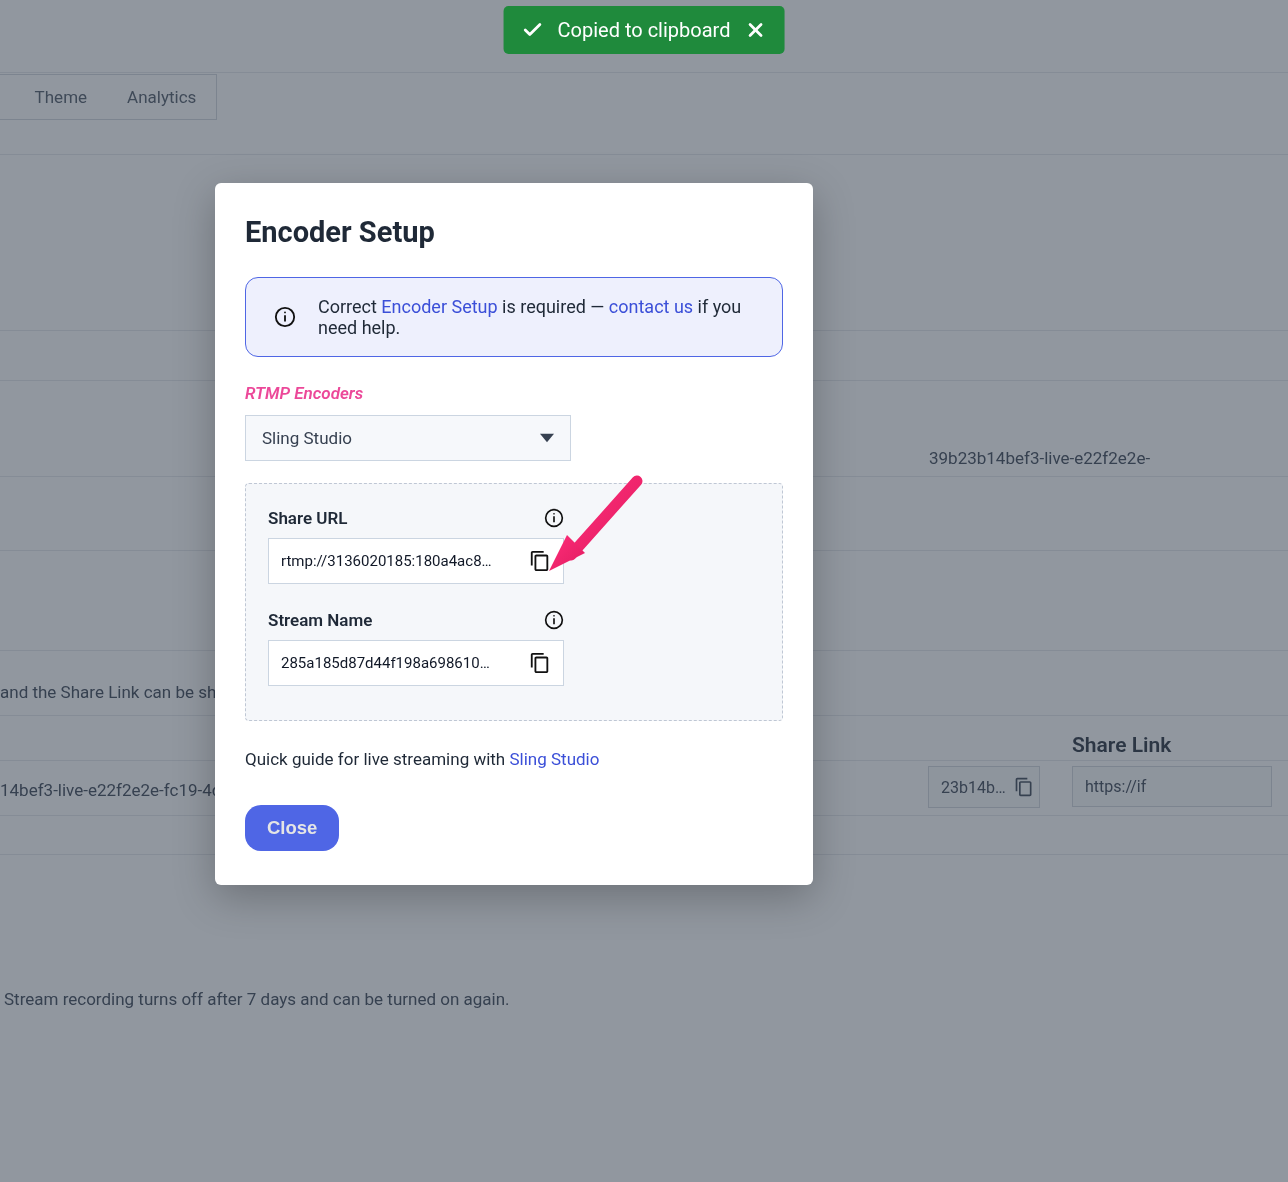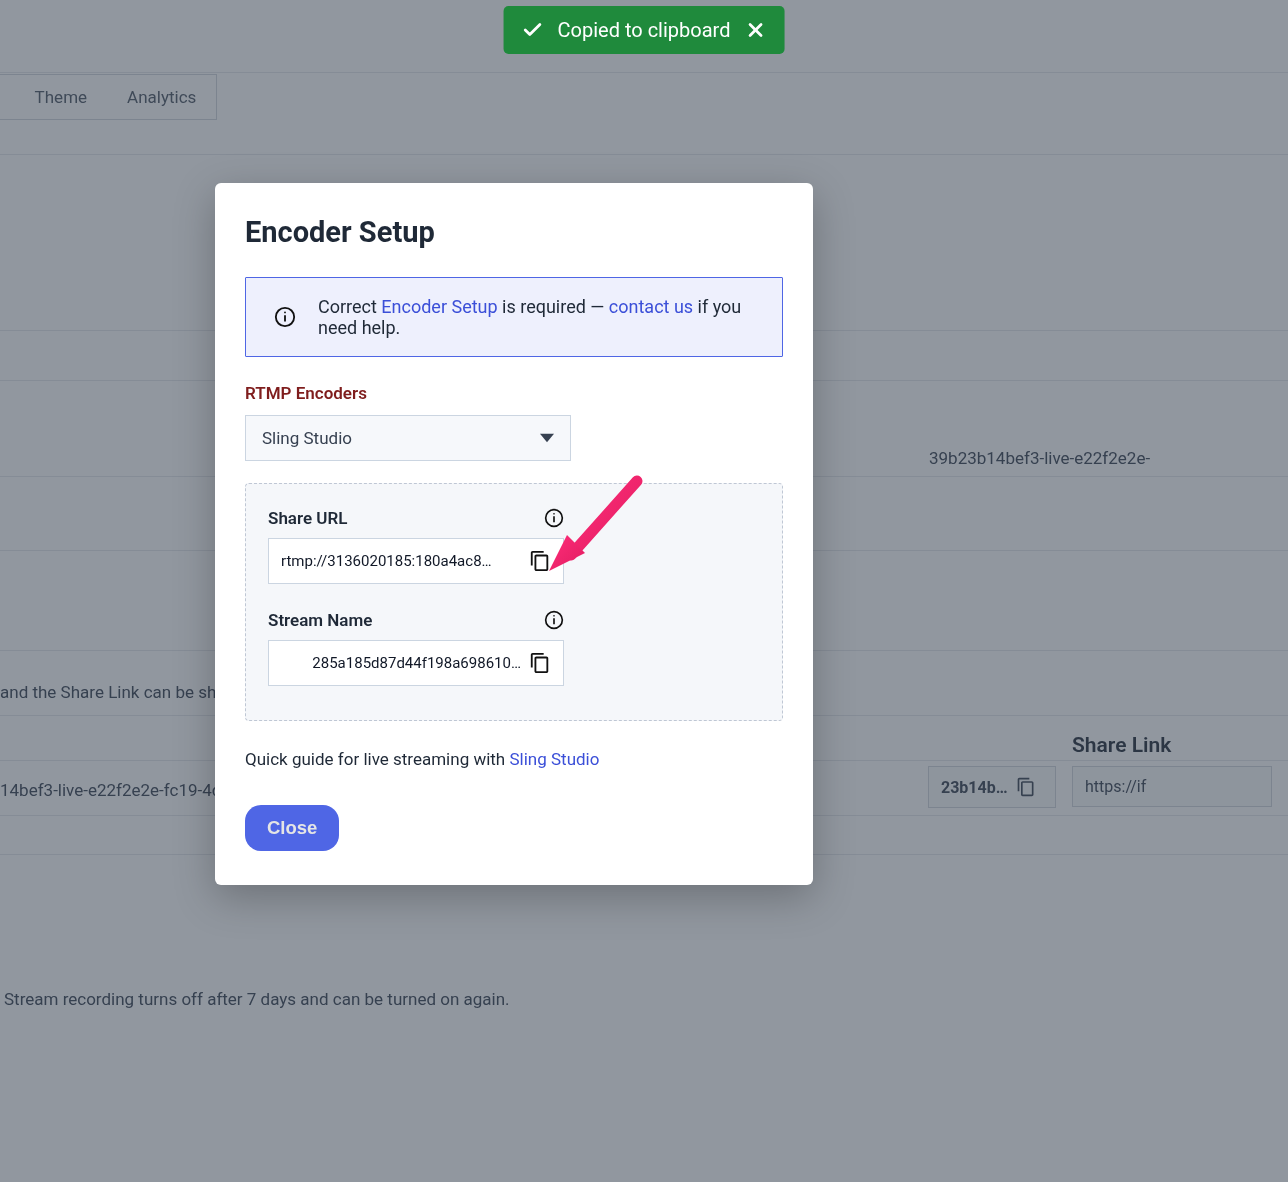--- a/index.html
+++ b/index.html
@@ -96,39 +96,40 @@
     }
     .modal-title {
       font-size: 29px;
       font-weight: 700;
       color: #1f2937;
       margin-bottom: 28px;
     }
     .info-banner {
       border: 1.5px solid #4f66e5;
       background: #eef0fd;
-      border-radius: 1px;
+      border-radius: 13px;
       padding: 18px 28px;
       display: flex;
       align-items: center;
       gap: 22px;
       font-size: 18px;
       color: #1f2937;
       margin-bottom: 26px;
     }
     .info-banner .info-ic {
       width: 22px; height: 22px; flex: 0 0 auto;
     }
     .info-banner a { color: #3b4fd8; text-decoration: none; }
 
     .section-label {
       font-weight: 600;
       font-size: 17px;
-      color: #7f1d1d;
+      color: #ec4899;
       margin-bottom: 12px;
+      font-style: italic;
     }
     .select-box {
       width: 326px;
       border: 1px solid #cbd5e1;
       background: #f6f8fb;
       padding: 12px 16px;
       display: flex;
       align-items: center;
       justify-content: space-between;
       font-size: 17px;
@@ -230,21 +231,21 @@
 
   <div class="bg-hr" style="top:650px;"></div>
   <div class="bg-text" style="top:682px; left:0;">and the Share Link can be sh</div>
   <div class="bg-hr" style="top:715px;"></div>
 
   <div class="bg-label" style="top:733px; left:1072px;">Share Link</div>
   <div class="bg-hr" style="top:760px;"></div>
 
   <div class="bg-text" style="top:780px; left:0;">14bef3-live-e22f2e2e-fc19-4d</div>
 
-  <div class="bg-box" style="top:766px; left:928px; width:128px;font-weight:bold;">
+  <div class="bg-box" style="top:766px; left:928px; width:112px;">
     <span>23b14b…</span>
     <svg class="copy-ic" viewBox="0 0 24 24" fill="#374151">
         <path d="M16 1H4c-1.1 0-2 .9-2 2v14h2V3h12V1zm3 4H8c-1.1 0-2 .9-2 2v14c0 1.1.9 2 2 2h11c1.1 0 2-.9 2-2V7c0-1.1-.9-2-2-2zm0 16H8V7h11v14z"></path>
       </svg>
   </div>
   <div class="bg-box" style="top:766px; left:1072px; width:200px;">
     <span>https://if</span>
   </div>
 
   <div class="bg-hr" style="top:815px;"></div>
@@ -305,21 +306,21 @@
     </div>
 
     <div class="field-header">
       <span class="field-label">Stream Name</span>
       <svg class="info-ic-sm" viewBox="0 0 24 24" fill="none" stroke="#111" stroke-width="2">
           <circle cx="12" cy="12" r="10"></circle>
           <line x1="12" y1="10" x2="12" y2="17"></line>
           <circle cx="12" cy="7" r="1" fill="#111" stroke="none"></circle>
         </svg>
     </div>
-    <div class="field-box" style="margin-bottom:0;text-align:right;">
+    <div class="field-box" style="margin-bottom:0;">
       <span class="val">285a185d87d44f198a698610…</span>
       <svg class="copy-ic" viewBox="0 0 24 24" fill="#111">
           <path d="M16 1H4c-1.1 0-2 .9-2 2v14h2V3h12V1zm3 4H8c-1.1 0-2 .9-2 2v14c0 1.1.9 2 2 2h11c1.1 0 2-.9 2-2V7c0-1.1-.9-2-2-2zm0 16H8V7h11v14z"></path>
         </svg>
     </div>
   </div>
 
   <div class="guide-line">
     <span>Quick guide for live streaming with </span><a href="#">Sling Studio</a>
   </div>

